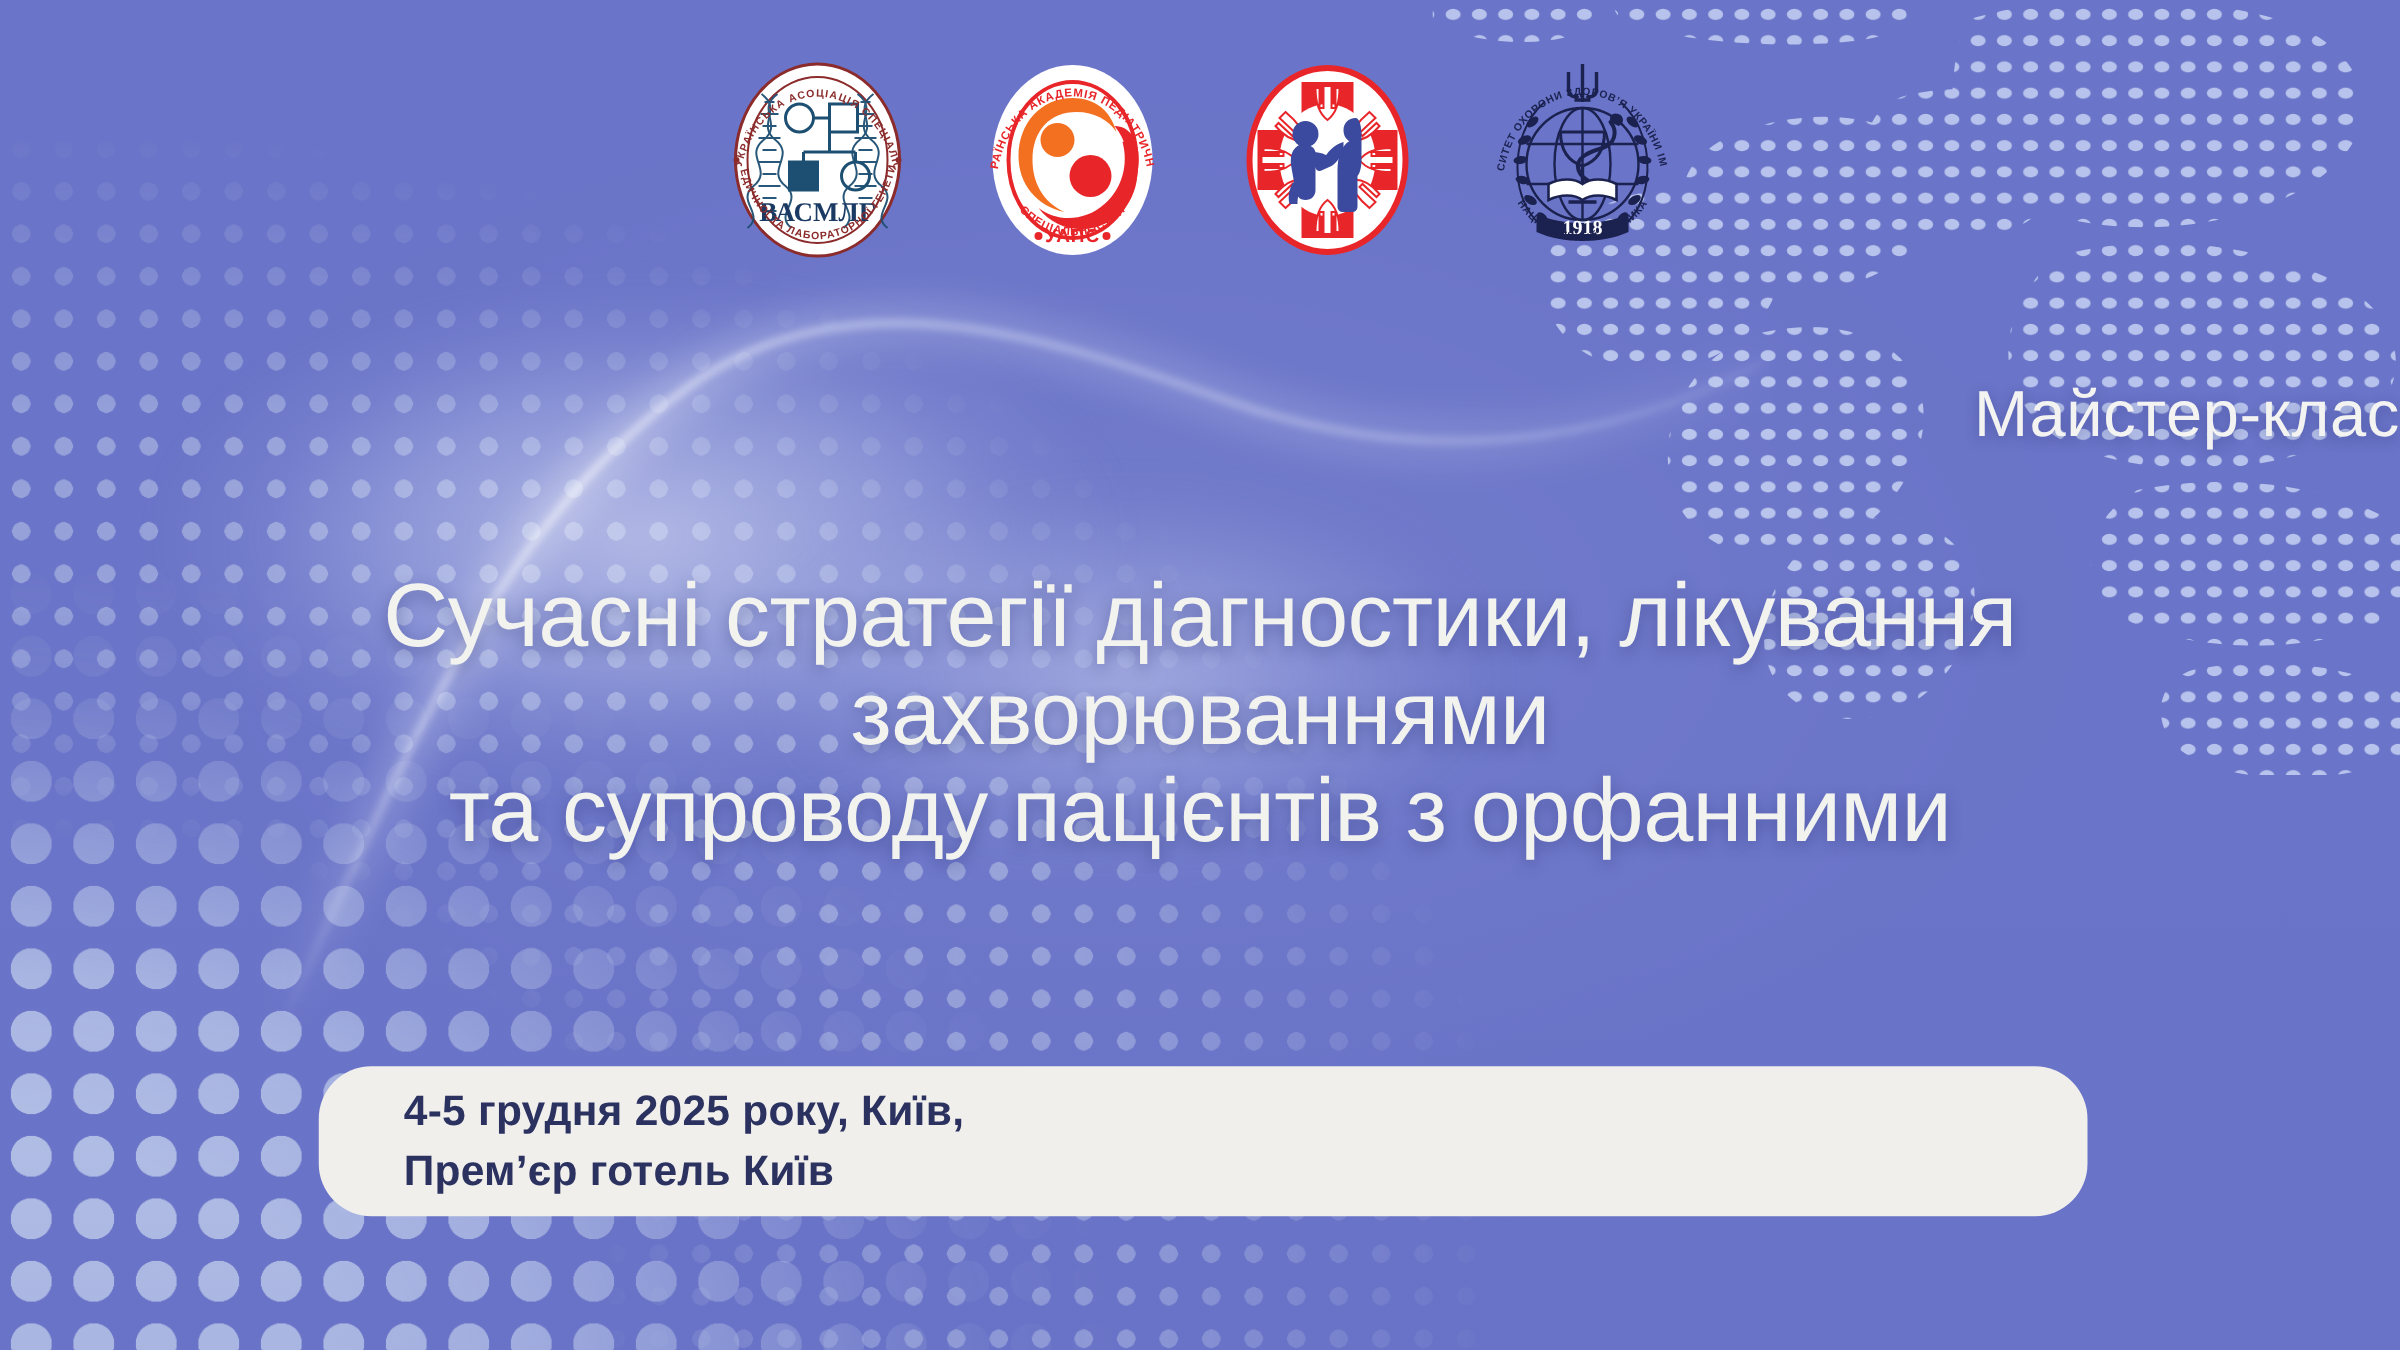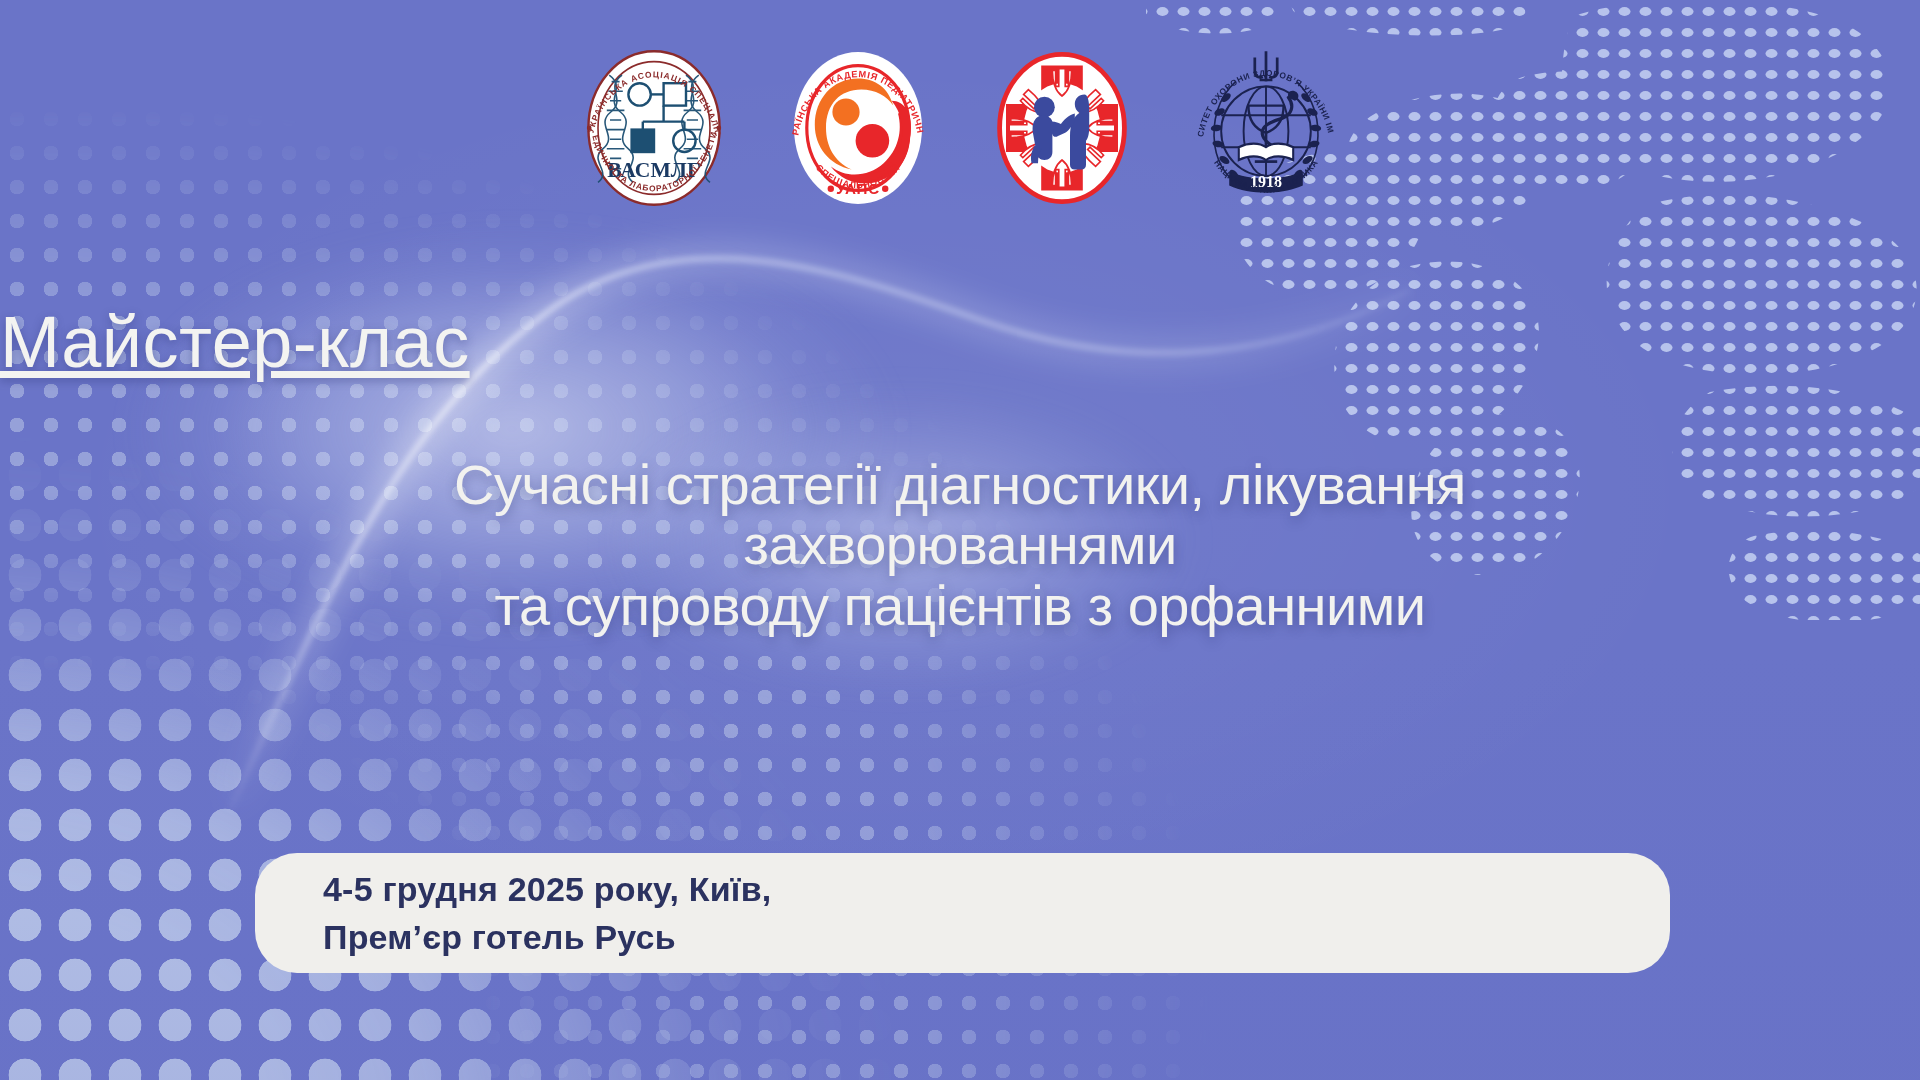--- a/index.html
+++ b/index.html
@@ -59,34 +59,33 @@
   #content { position:absolute; inset:0; }
 
   .logos {
     position:absolute; left:0; right:0; top:44px;
     display:flex; justify-content:center; align-items:center; gap:44px;
   }
   .logo { width:160px; height:168px; display:block; }
 
   .kicker {
     position:absolute; left:0; right:0; top:305px;
-    text-align:left;
-    font-size:72px;
+    text-align:right;
+    font-size:52px;
     font-weight:300;
     letter-spacing:0.5px;
     color:#f3f3f1;
     text-shadow:0 3px 10px rgba(40,48,110,0.38);
     line-height:1.05;
-    text-decoration:underline;
   }
 
   .headline {
     position:absolute; left:60px; right:60px; top:455px;
     text-align:center;
-    font-size:56px;
+    font-size:72px;
     font-weight:400;
     color:#f2f2ef;
     line-height:1.08;
     text-shadow:0 4px 12px rgba(40,48,110,0.40);
     letter-spacing:-0.5px;
   }
   .headline .ln { display:block; white-space:nowrap; }
 
   .infobox {
     position:absolute;
@@ -315,16 +314,16 @@
   <div class="kicker">Майстер-клас</div>
 
   <div class="headline">
     <span class="ln">Сучасні стратегії діагностики, лікування</span>
     <span class="ln">захворюваннями</span>
     <span class="ln">та супроводу пацієнтів з орфанними</span>
   </div>
 
   <div class="infobox">
     <div class="line">4-5 грудня 2025 року, Київ,</div>
-    <div class="line">Прем’єр готель Русь</div>
+    <div class="line">Прем’єр готель Київ</div>
   </div>
 
 </div>
 
 </body></html>

